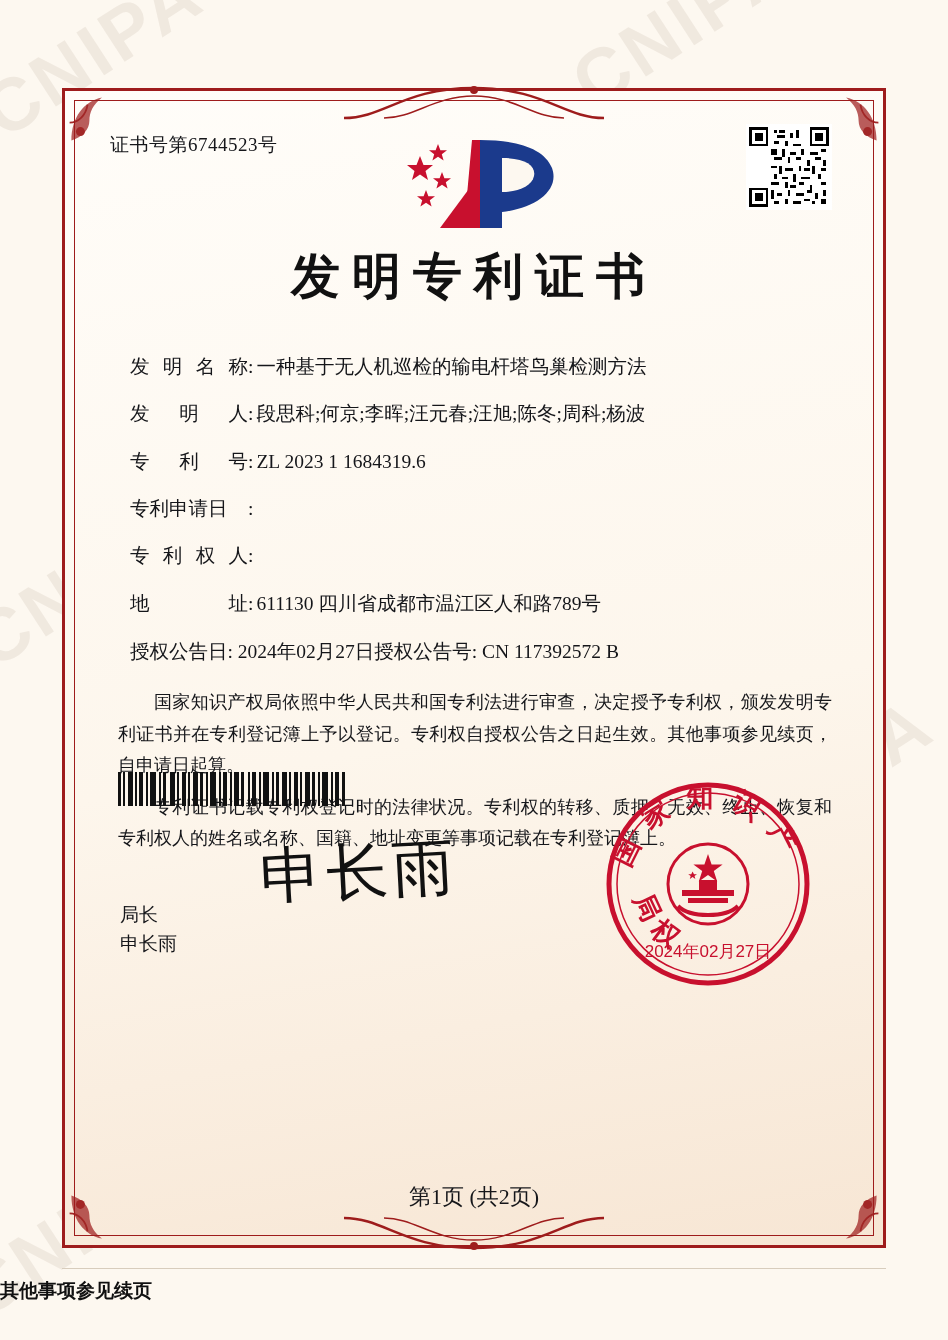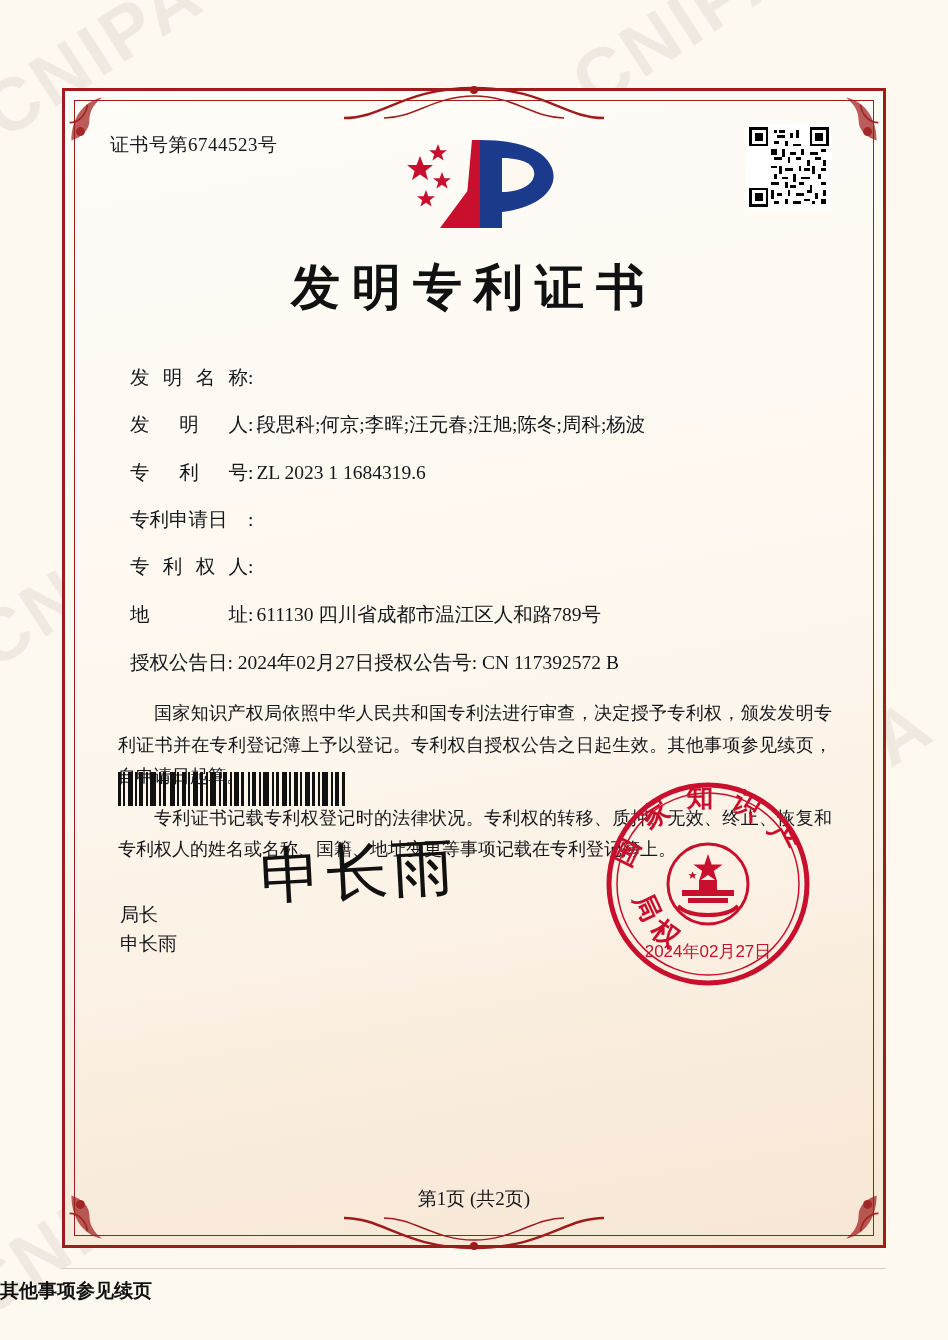--- a/index.html
+++ b/index.html
@@ -117,21 +117,21 @@
     text-align: center;
     margin-top: -26px;
     height: 104px;
   }
   .title {
     text-align: center;
     font-size: 49px;
     font-weight: bold;
     letter-spacing: 12px;
     color: #111;
-    margin-top: 19px;
+    margin-top: 8px;
     font-family: "DejaVu Serif", "Liberation Serif", serif;
   }
 
   .fields {
     margin-top: 44px;
     padding-left: 20px;
   }
   .field-row {
     display: flex;
     align-items: baseline;
@@ -227,21 +227,21 @@
     color: #c8102e;
     font-family: "Liberation Sans", sans-serif;
   }
 
   .page-no {
     position: absolute;
     left: 0;
     right: 0;
     bottom: 6px;
     text-align: center;
-    font-size: 19px;
+    font-size: 22px;
     color: #15161a;
     margin-top: 20px;
   }
 
   .footer-note {
     position: absolute;
     left: 0;
     right: 0;
     top: 1278px;
     font-size: 19px;
@@ -407,20 +407,21 @@
 
     <div class="fields">
       <div class="field-row">
         <span class="f-label">
             <span>发</span>
             <span>明</span>
             <span>名</span>
             <span>称</span>
           </span>
         <span class="f-colon">:</span>
+        <span class="f-value">一种基于无人机巡检的输电杆塔鸟巢检测方法</span>
       </div>
       <div class="field-row">
         <span class="f-label">
             <span>发</span>
             <span>明</span>
             <span>人</span>
           </span>
         <span class="f-colon">:</span>
         <span class="f-value">段思科;何京;李晖;汪元春;汪旭;陈冬;周科;杨波</span>
       </div>

